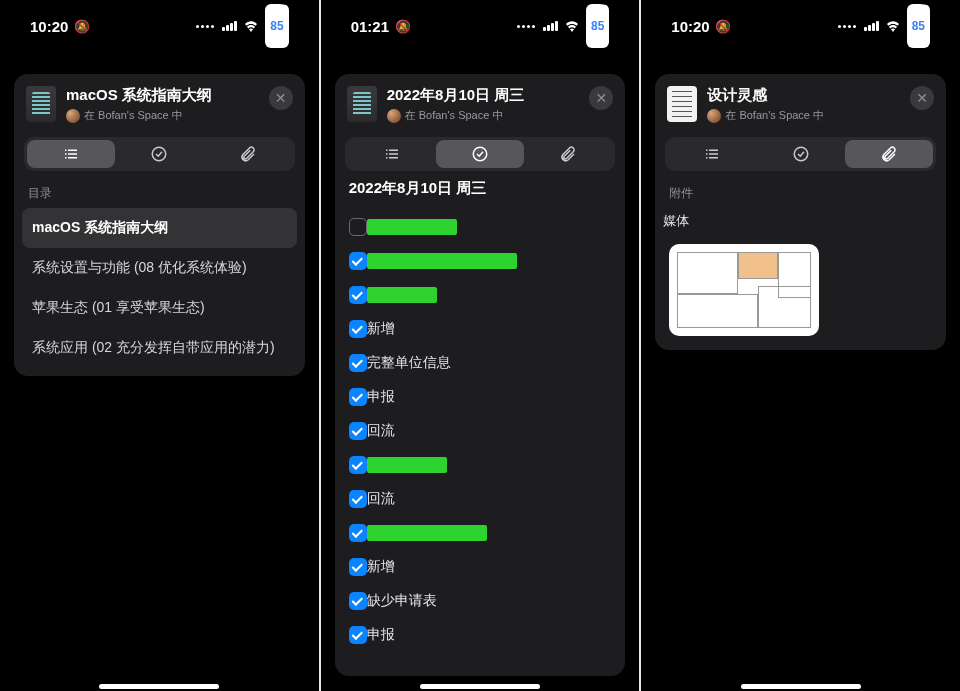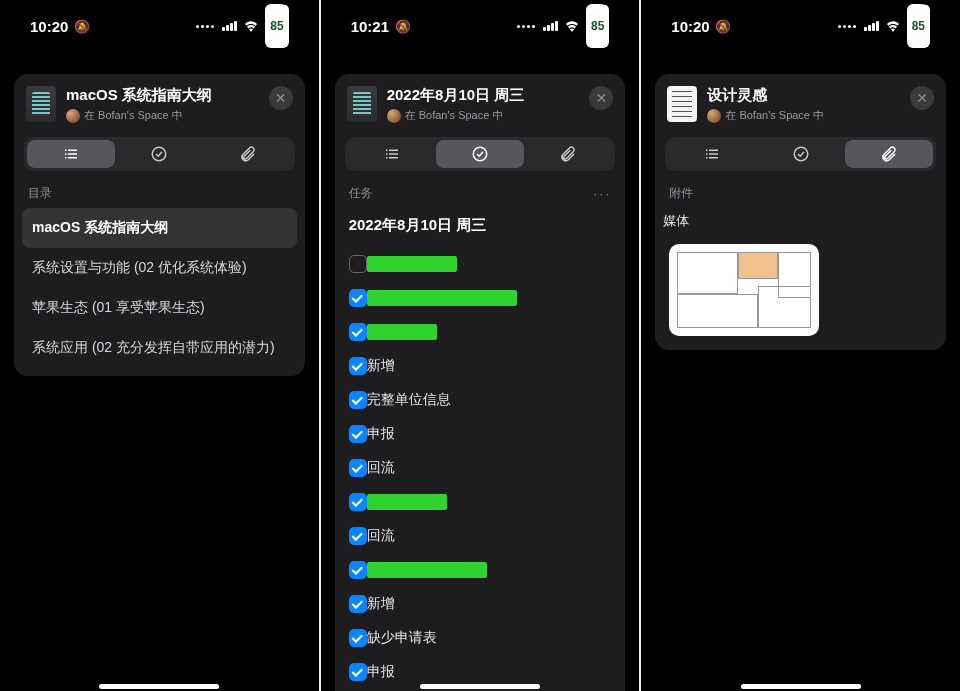--- a/index.html
+++ b/index.html
@@ -12,21 +12,21 @@
   .status { height: 44px; display: flex; align-items: center; justify-content: space-between; padding: 0 26px; color: #fff; font-size: 15px; font-weight: 600; }
   .status .left { display: flex; align-items: center; gap: 6px; }
   .status .right { display: flex; align-items: center; gap: 6px; }
   .bell-slash { font-size: 13px; opacity: .9; }
   .sig { display: inline-flex; align-items: flex-end; gap: 1px; }
   .sig i { width: 3px; background: #fff; display: inline-block; border-radius: 1px; }
   .sig i:nth-child(1){height:4px}.sig i:nth-child(2){height:6px}.sig i:nth-child(3){height:8px}.sig i:nth-child(4){height:10px}
   .sig-dots { display:inline-flex; gap:2px; margin-right:2px;}
   .sig-dots i{width:3px;height:3px;border-radius:50%;background:#fff;display:inline-block;}
   .wifi { width: 16px; height: 12px; }
-  .batt { display:inline-flex; align-items:center; background:#fff; color:#14532d; border-radius:6px; padding:15px 5px; font-size:12px; font-weight:700; }
+  .batt { display:inline-flex; align-items:center; background:#fff; color:#3b82f6; border-radius:6px; padding:15px 5px; font-size:12px; font-weight:700; }
   
   .card { margin: 26px 10px 0 10px; background: #1d1d1f; border-radius: 14px; padding-bottom: 8px; }
   .card-head { display:flex; align-items:flex-start; padding: 12px 12px 10px 12px; gap:10px; }
   .doc-icon { width: 30px; height: 36px; border-radius: 4px; display:flex; align-items:center; justify-content:center; flex-shrink:0; }
   .doc-icon.lines { background: linear-gradient(#3a3a3c,#2b2b2d); }
   .doc-icon.lines::before { content:""; width:18px; height:24px; background: repeating-linear-gradient(#7cc5c9 0 2px, transparent 2px 4px); display:block; border-radius:2px; }
   .doc-icon.white { background:#f2f2f2; position:relative; }
   .doc-icon.white::before { content:""; position:absolute; inset:5px; background: repeating-linear-gradient(#555 0 1px, transparent 1px 5px); }
   .title-block { flex:1; min-width:0; }
   .title { color:#fff; font-size:15px; font-weight:700; white-space:nowrap; overflow:hidden; text-overflow:ellipsis; }
@@ -126,34 +126,34 @@
               </svg>
           </div>
         </div>
 
         <div class="row-label">
           <span>目录</span>
         </div>
 
         <div class="toc">
           <div class="toc-item active">macOS 系统指南大纲</div>
-          <div class="toc-item">系统设置与功能 (02 优化系统体验)</div>
+          <div class="toc-item">系统设置与功能 (08 优化系统体验)</div>
           <div class="toc-item">苹果生态 (01 享受苹果生态)</div>
           <div class="toc-item">系统应用 (02 充分发挥自带应用的潜力)</div>
         </div>
       </div>
       <div class="home-ind"></div>
     </div>
   </div>
 
   <div class="phone">
     <div class="phone-inner">
       <div class="status">
         <div class="left">
-          <span>10:21</span>
+          <span>01:21</span>
           <span class="bell-slash">🔕</span>
         </div>
         <div class="right">
           <span class="sig-dots">
               <i></i>
               <i></i>
               <i></i>
               <i></i>
             </span>
           <span class="sig">
@@ -194,24 +194,20 @@
                 <path d="M8 12l3 3 5-6" fill="none" stroke="currentColor" stroke-width="2"></path>
               </svg>
           </div>
           <div class="seg-item">
             <svg viewBox="0 0 24 24">
                 <path d="M20 12l-8 8a5 5 0 01-7-7l9-9a3.5 3.5 0 015 5l-9 9a2 2 0 01-3-3l8-8" fill="none" stroke="currentColor" stroke-width="2"></path>
               </svg>
           </div>
         </div>
 
-        <div class="row-label">
-          <span>任务</span>
-          <span class="more">···</span>
-        </div>
 
         <div class="tasks">
           <div class="task-head">2022年8月10日 周三</div>
           <div id="task-container">
               <div class="task">
                 <span class="cb unchecked"></span>
                 <span class="redact" style="width: 90px;"></span>
               </div>
               <div class="task">
                 <span class="cb checked"></span>

